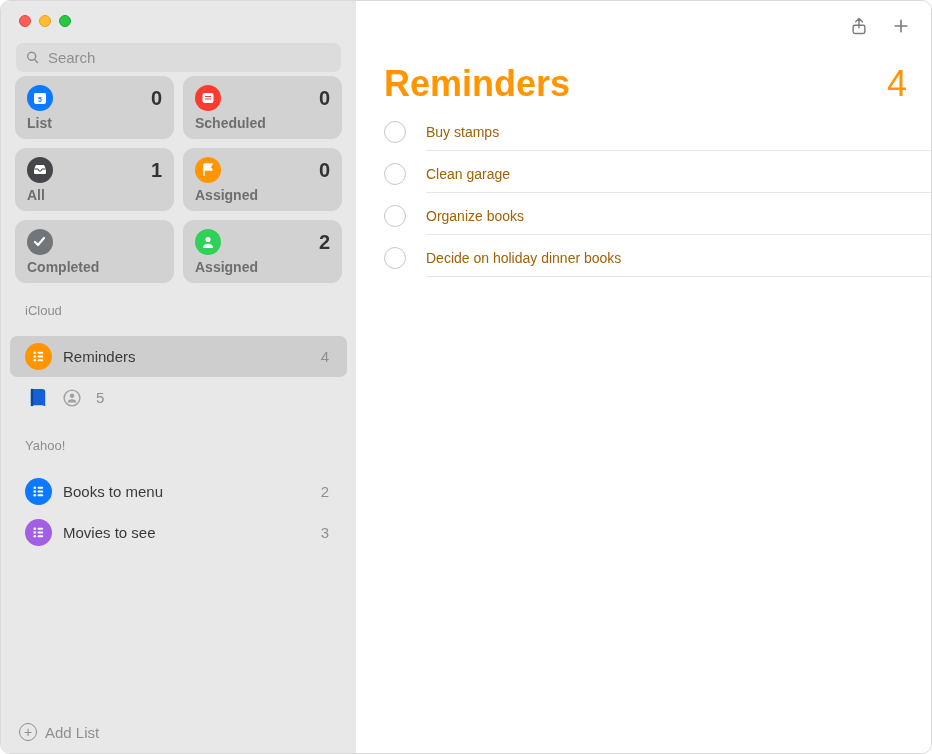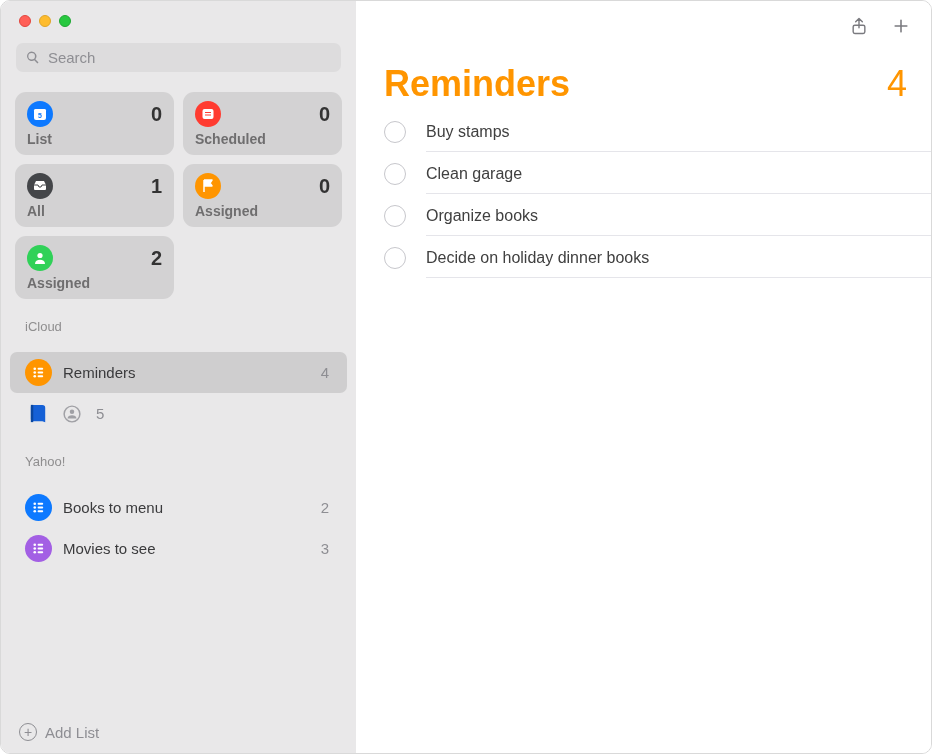--- a/index.html
+++ b/index.html
@@ -23,21 +23,21 @@
     .traffic-lights {
       display: flex;
       gap: 8px;
       padding: 14px 18px 10px;
     }
     .tl { width: 12px; height: 12px; border-radius: 50%; }
     .tl.red { background: #ff5f57; border: 0.5px solid #e2463e; }
     .tl.yellow { background: #febc2e; border: 0.5px solid #e0a528; }
     .tl.green { background: #28c840; border: 0.5px solid #1fa833; }
 
-    .search-wrap { padding: 6px 15px 20px; }
+    .search-wrap { padding: 6px 15px 4px; }
     .search {
       display: flex;
       align-items: center;
       background: #dddcdd;
       border-radius: 7px;
       padding: 6px 10px;
       gap: 8px;
     }
     .search input {
       border: none;
@@ -196,22 +196,22 @@
       flex-shrink: 0;
       cursor: pointer;
     }
     .rem-text-wrap {
       flex: 1;
       border-bottom: 1px solid #e5e5ea;
       padding-bottom: 10px;
       margin-bottom: -10px;
     }
     .rem-text {
-      font-size: 16px;
-      color: #404040;
+      font-size: 14px;
+      color: #a16207;
     }
 
     .book-icon-svg { width: 23px; height: 23px; }
   </style>
 </head>
 <body>
 
 <div class="sidebar">
 
   <div class="traffic-lights">
@@ -277,20 +277,31 @@
         <div class="smart-icon" style="background:#ff9500">
           <svg width="16" height="16" viewBox="0 0 16 16">
               <path d="M4 2v12M4 2h8l-2 3 2 3H4" fill="#fff" stroke="#fff" stroke-width="1.5" stroke-linejoin="round"></path>
             </svg>
         </div>
         <div class="smart-count">0</div>
       </div>
       <div class="smart-label">Assigned</div>
     </div>
 
+    <div class="smart-card">
+      <div class="smart-top">
+        <div class="smart-icon" style="background:#71767a">
+          <svg width="16" height="16" viewBox="0 0 16 16">
+              <path d="M3 8l3 3 6-7" fill="none" stroke="#fff" stroke-width="2.2" stroke-linecap="round" stroke-linejoin="round"></path>
+            </svg>
+        </div>
+        <div class="smart-count"></div>
+      </div>
+      <div class="smart-label">Completed</div>
+    </div>
 
     <div class="smart-card">
       <div class="smart-top">
         <div class="smart-icon" style="background:#30d158">
           <svg width="16" height="16" viewBox="0 0 16 16">
               <circle cx="8" cy="5.5" r="2.6" fill="#fff"></circle>
               <path d="M3 14c0-2.8 2.2-4.2 5-4.2s5 1.4 5 4.2" fill="#fff"></path>
             </svg>
         </div>
         <div class="smart-count">2</div>

